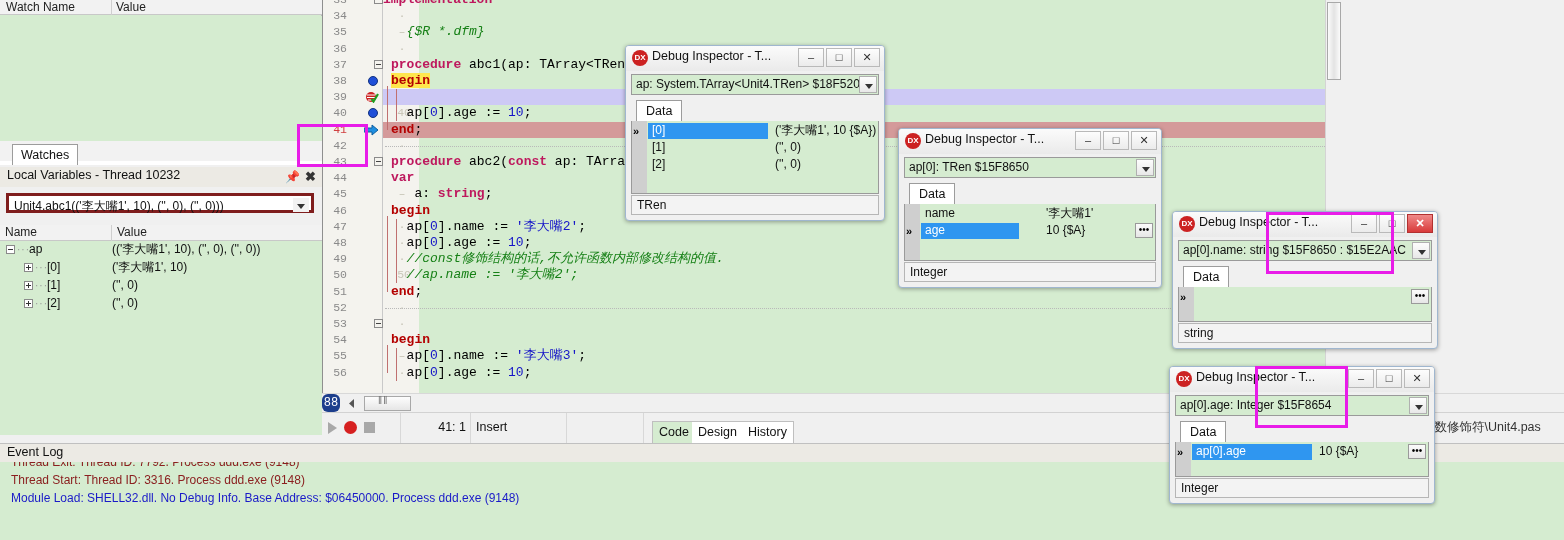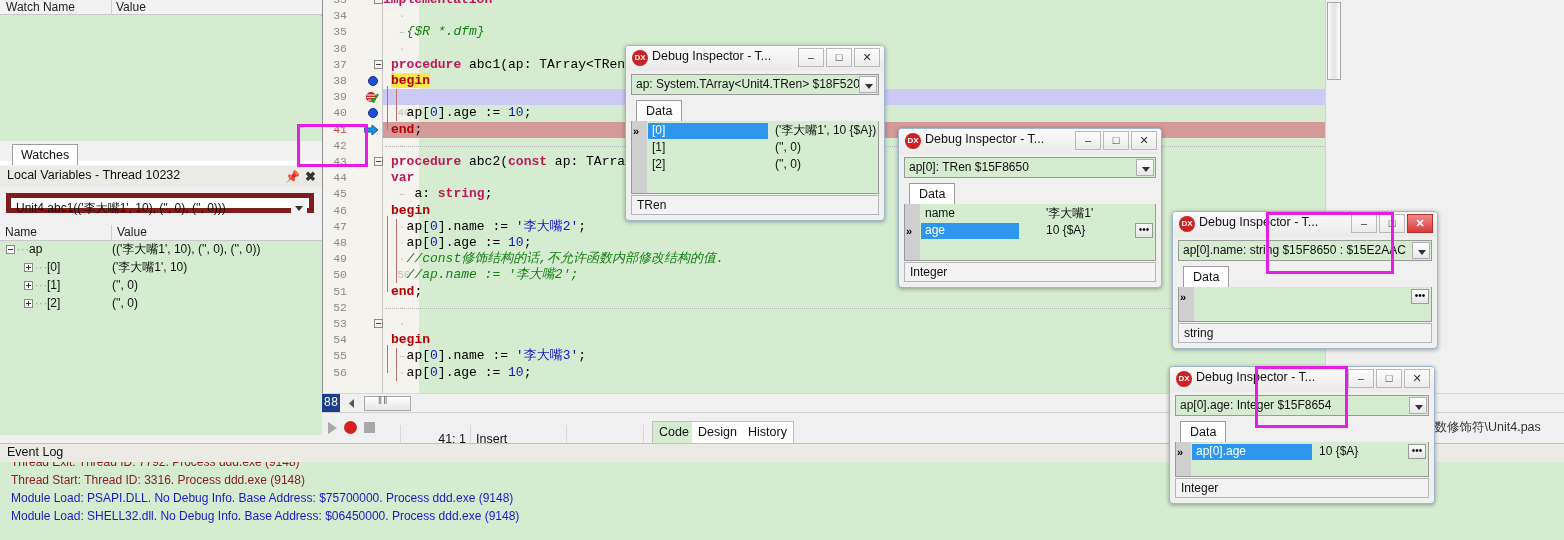--- a/index.html
+++ b/index.html
@@ -26,21 +26,21 @@
   #watches-tab { position:absolute; left:12px; top:3px; height:21px; line-height:20px; padding:0 8px;
       background:#fff; border:1px solid #9c9c9c; border-bottom:none; font-size:12.5px; color:#111; }
   #watches-tabstrip .tabfill { position:absolute; left:0; top:20px; width:322px; height:4px; background:#fff; }
 
   
   #locals-title { left:0; top:167px; width:322px; height:20px; background:#eceae4; }
   #locals-title .t { position:absolute; left:7px; top:1px; font-size:12.5px; color:#111; }
   #locals-title .pin { position:absolute; right:22px; top:3px; font-size:12px; color:#333; }
   #locals-title .cls { position:absolute; right:6px; top:2px; font-size:13px; color:#333; font-weight:bold; }
 
-  #locals-combo { left:6px; top:193px; width:308px; height:20px; background:#fff; border:5px solid #7f1d1d; }
+  #locals-combo { left:6px; top:193px; width:308px; height:20px; background:#fff; border:3px solid #7f1d1d; }
   #locals-combo .v { position:absolute; left:5px; top:2px; font-size:12px; color:#111; white-space:nowrap; }
   #locals-combo .arr { position:absolute; right:2px; top:2px; width:16px; height:14px; background:#f2f2f2; }
   #locals-combo .arr:after { content:""; position:absolute; left:4px; top:6px; border-left:4px solid transparent;
       border-right:4px solid transparent; border-top:5px solid #333; }
 
   #locals-head { left:0; top:225px; width:322px; height:16px; background:#f2f2f2; border-bottom:1px solid #c8c8c8; }
   #locals-head .col { position:absolute; top:0; height:16px; line-height:15px; font-size:12px; padding-left:5px; color:#222; }
   #locals-head .c1 { left:0; width:112px; border-right:1px solid #cfcfcf; }
   #locals-head .c2 { left:112px; width:210px; }
 
@@ -97,33 +97,33 @@
 
   
   .mbox { border:3px solid #e81ce8; background:transparent; }
 
   
   #ed-vscroll { left:1325px; top:0; width:16px; height:393px; background:#f0f0f0; border-left:1px solid #d4d4d4; }
   #ed-vthumb { position:absolute; left:1px; top:2px; width:14px; height:78px;
       background:linear-gradient(to right,#fbfbfb,#e3e3e3,#fbfbfb); border:1px solid #a8a8a8; }
   #ed-hscroll { left:322px; top:393px; width:1242px; height:19px; background:#f0f0f0; border-top:1px solid #d8d8d8; }
   #ed-hmark { position:absolute; left:0px; top:0px; width:18px; height:18px; background:#1c3e8c; color:#fff;
-      font-family:"Liberation Mono", monospace; font-size:12px; text-align:center; line-height:18px; }
+      font-family:"Liberation Mono", monospace; font-size:12px; text-align:center; line-height:18px;border-radius:6px; }
   #ed-hleft { position:absolute; left:22px; top:2px; width:16px; height:15px; }
   #ed-hthumb { position:absolute; left:42px; top:2px; width:47px; height:15px;
       background:linear-gradient(to bottom,#fdfdfd,#e6e6e6); border:1px solid #a8a8a8; }
   #ed-hthumb:after { content:"\2016\2016"; position:absolute; left:13px; top:-2px; font-size:10px; color:#707070; letter-spacing:1px; }
 
   
   #statusbar { left:322px; top:412px; width:1242px; height:31px; background:#f0f0f0; border-top:1px solid #d2d2d2; }
   #sb-play { position:absolute; left:6px; top:9px; width:0; height:0; border-top:6px solid transparent;
       border-bottom:6px solid transparent; border-left:9px solid #a8a8a8; }
   #sb-stopc { position:absolute; left:22px; top:8px; width:13px; height:13px; border-radius:50%; background:#d62020; }
   #sb-stopsq { position:absolute; left:42px; top:9px; width:11px; height:11px; background:#a8a8a8; }
-  .sb-cell { position:absolute; top:12px; height:30px; line-height:29px; font-size:12.5px; color:#111; }
+  .sb-cell { position:absolute; top:0; height:30px; line-height:29px; font-size:12.5px; color:#111; }
   #sb-pos { left:78px; width:66px; text-align:right; border-left:1px solid #d8d8d8; }
   #sb-mode { left:148px; width:95px; padding-left:5px; border-left:1px solid #d8d8d8; }
   #sb-blank { left:244px; width:78px; border-left:1px solid #d8d8d8; border-right:1px solid #d8d8d8; }
   .viewtab { position:absolute; top:8px; height:22px; line-height:21px; padding:0 6px; font-size:12.5px; color:#111;
       border-left:1px solid #bfbfbf; border-top:1px solid #bfbfbf; border-right:1px solid #bfbfbf; background:#fff; }
   #vt-code { left:330px; background:#d5ecd0; }
   #vt-design { left:370px; border-left:none; }
   #vt-history { left:420px; border-left:none; }
   #sb-path { left:1100px; top:0; height:30px; line-height:29px; font-size:12.5px; color:#333; }
 
@@ -344,21 +344,20 @@
   <div class="viewtab" id="vt-history">History</div>
   <div class="sb-cell" id="sb-path">参数修饰符\Unit4.pas</div>
 </div>
 
 <div class="abs" id="eventlog-title">
   <div class="t">Event Log</div>
 </div>
 <div class="abs" id="eventlog-body">
     <div class="elrow" style="color: rgb(139, 32, 32); margin-top: -9px;">Thread Exit: Thread ID: 7792. Process ddd.exe (9148)</div>
     <div class="elrow" style="color: rgb(139, 32, 32);">Thread Start: Thread ID: 3316. Process ddd.exe (9148)</div>
-    <div class="elrow" style="color: rgb(26, 26, 200);">Module Load: PSAPI.DLL. No Debug Info. Base Address: $75700000. Process ddd.exe (9148)</div>
     <div class="elrow" style="color: rgb(26, 26, 200);">Module Load: SHELL32.dll. No Debug Info. Base Address: $06450000. Process ddd.exe (9148)</div>
   </div>
 
 <div id="inspector-host">
     <div class="dlg" style="left: 625px; top: 45px; width: 260px; height: 176px;">
       <div class="dlg-tb">
         <div class="dlg-ico">DX</div>
         <div class="dlg-title">Debug Inspector - T...</div>
         <div class="wbtn" style="right: 60px;">–</div>
         <div class="wbtn" style="right: 32px;">□</div>

